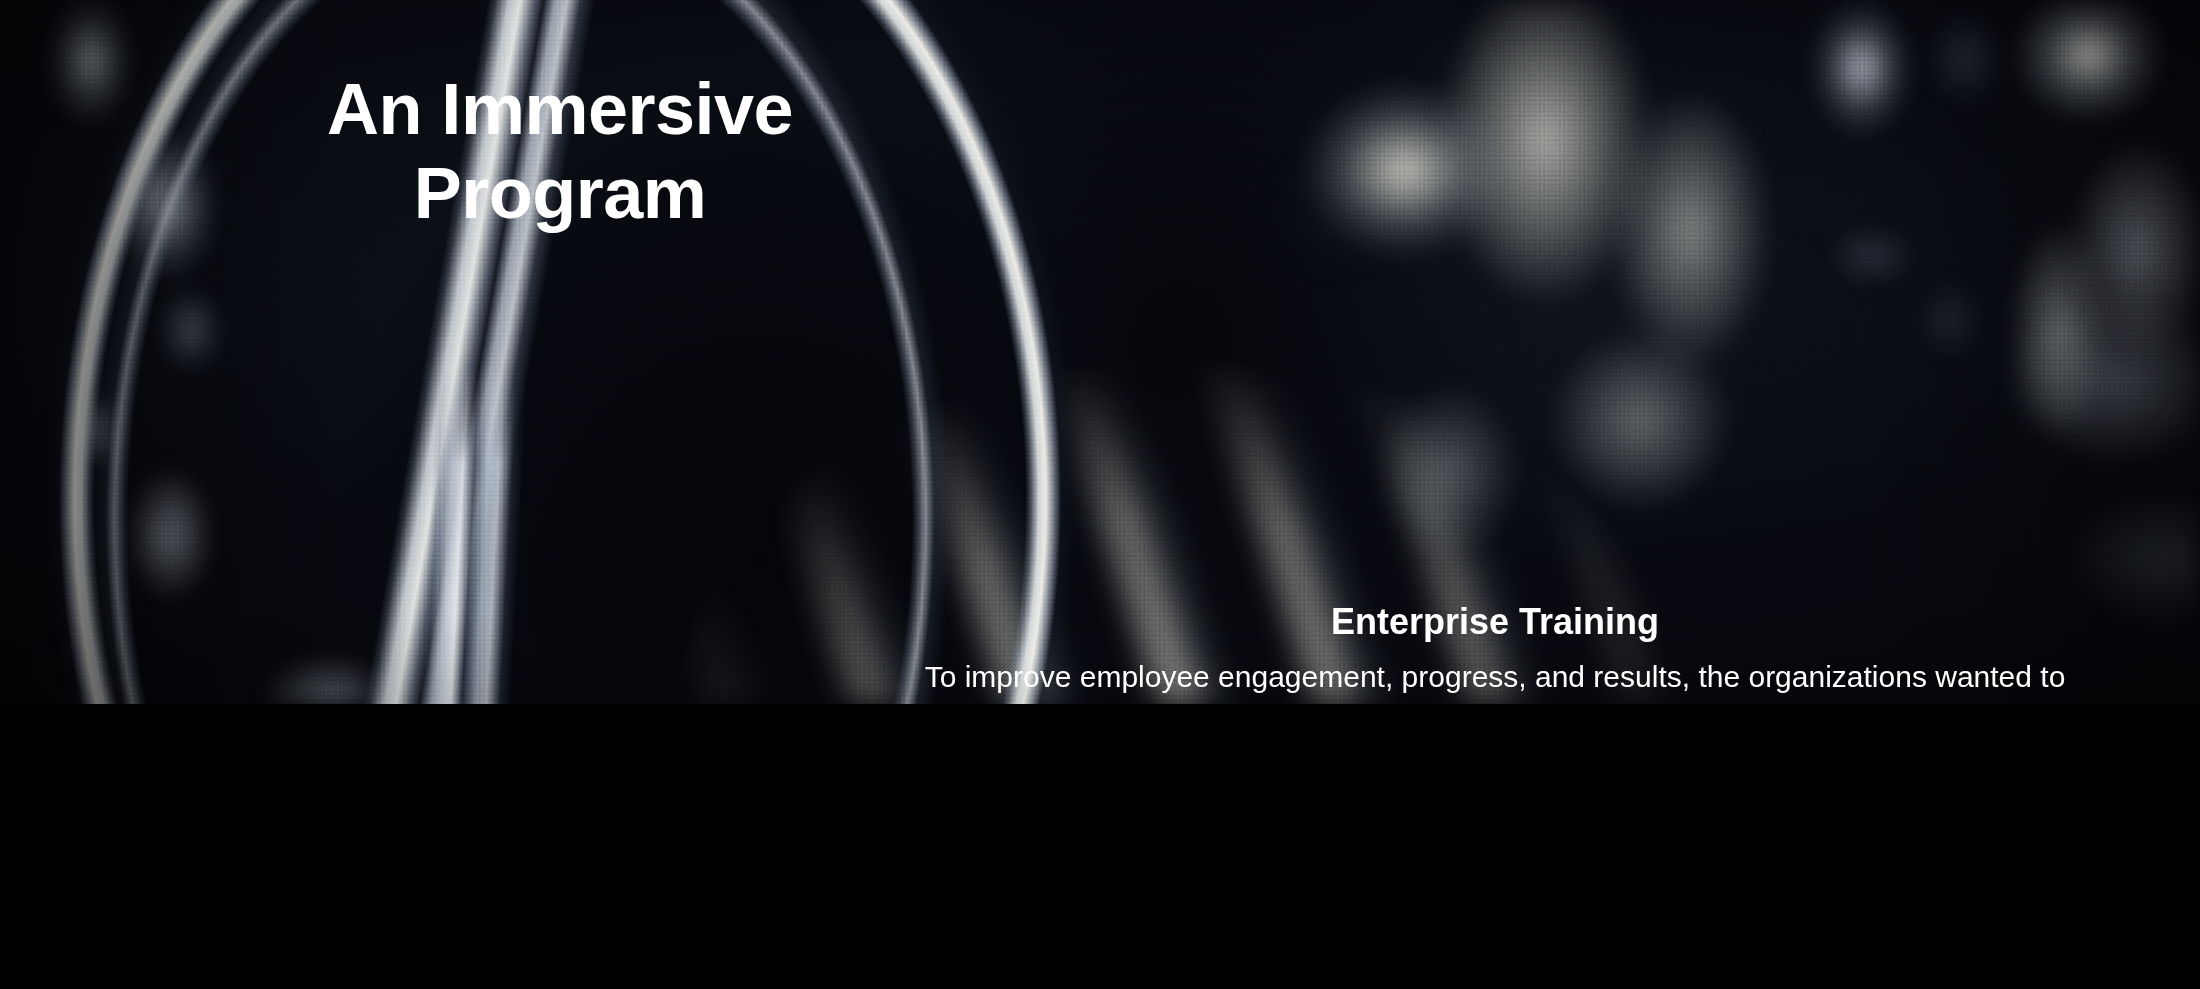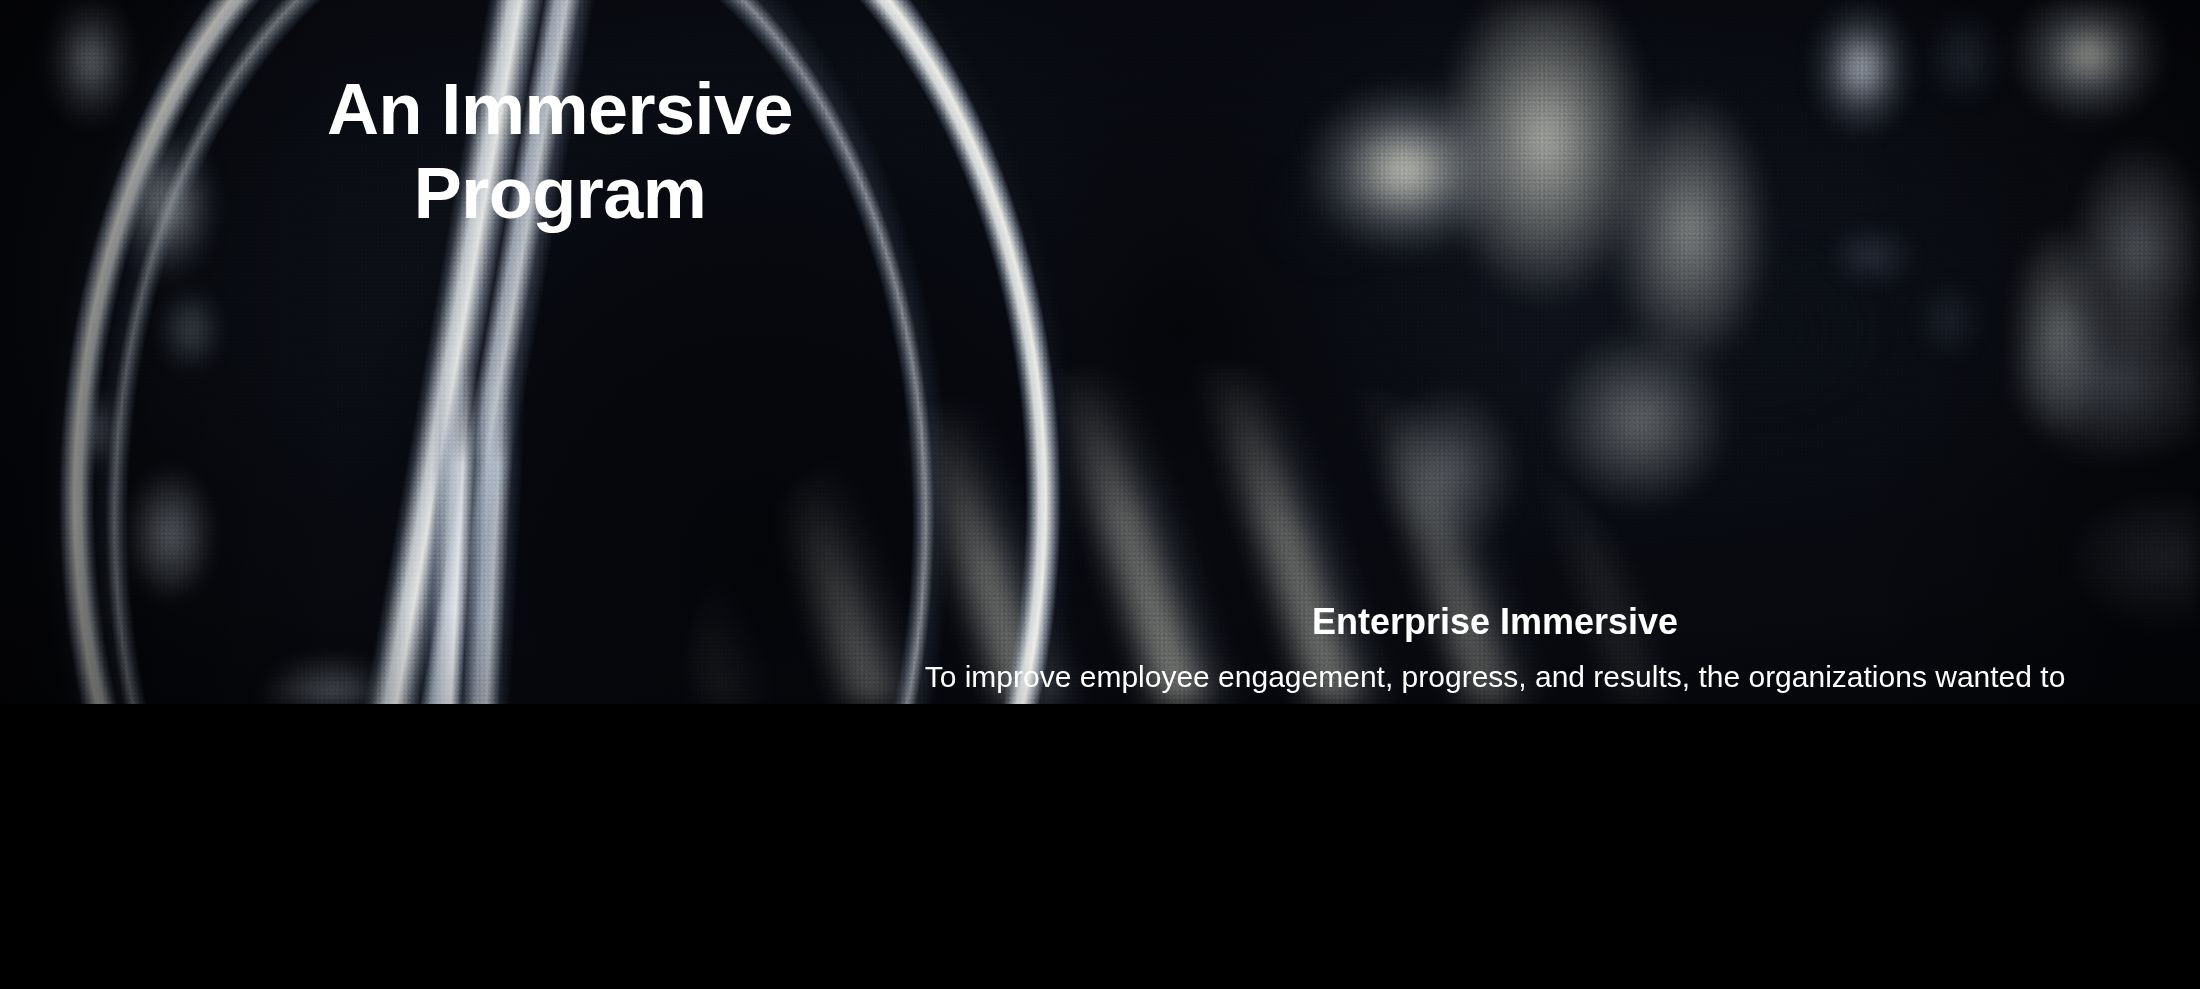--- a/index.html
+++ b/index.html
@@ -218,18 +218,18 @@
   <div class="bg-layer" id="bg-rims"></div>
   <div class="bg-layer" id="bg-bl-rim"></div>
   <div class="bg-layer" id="bg-grain"></div>
   <div class="bg-layer" id="bg-vignette"></div>
 
   <div class="overlay">
 
     <h1 id="hero-heading">An Immersive Program</h1>
 
     <div id="content-block">
-      <h2 id="content-title">Enterprise Immersive</h2>
+      <h2 id="content-title">Enterprise Training</h2>
       <p id="content-body">To improve employee engagement, progress, and results, the organizations wanted to offer professional trainings as  tools that encouraged creativity and collaboration. With the Enoive training program, they observed greater engagement in IT operations, better problem solving ability, higher ability to design solutions, and increased command and control of product and technology.</p>
     </div>
 
   </div>
 </div>
 
 </body></html>

